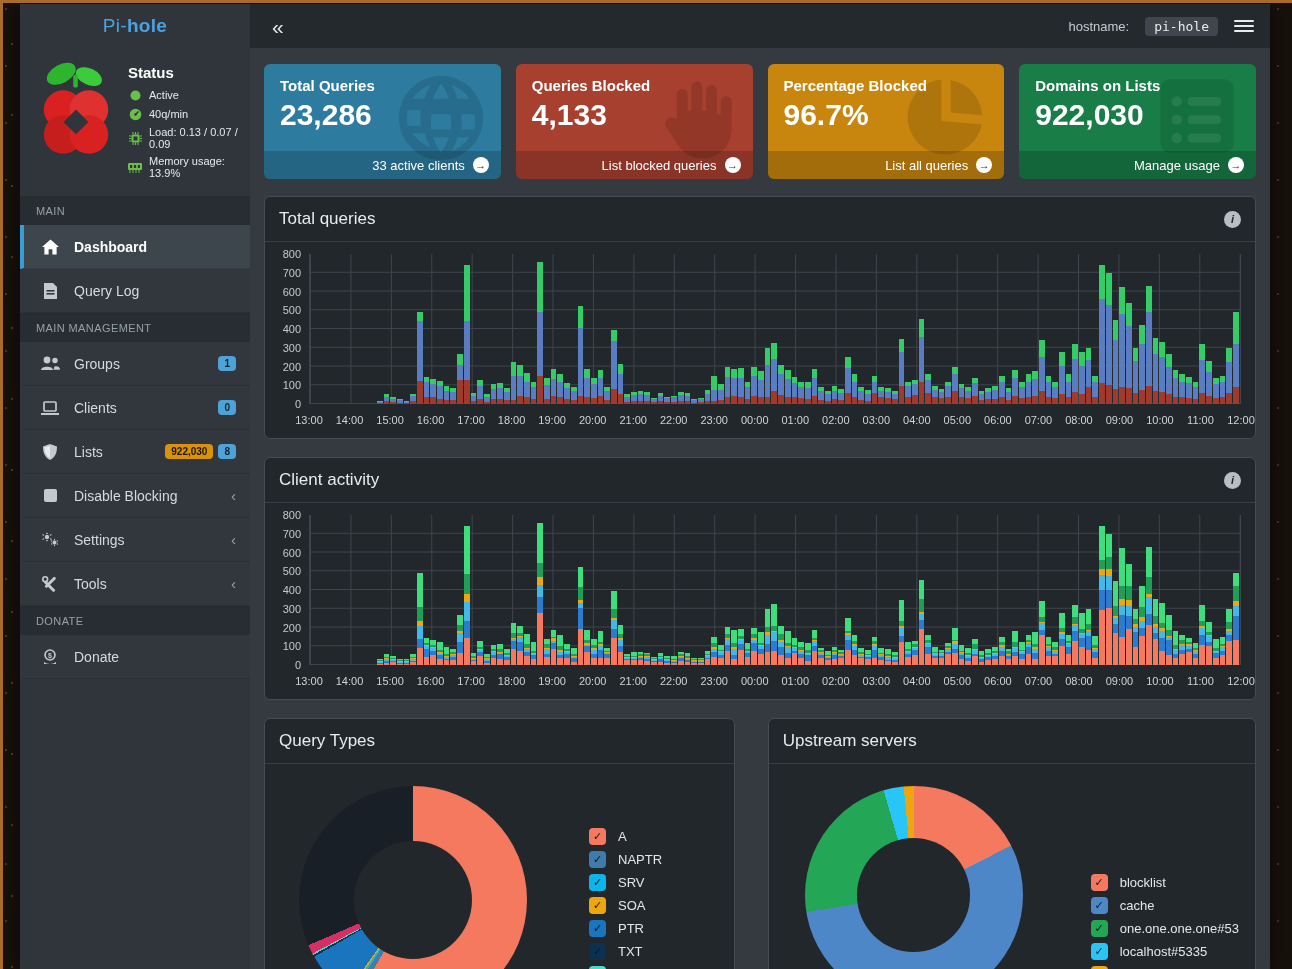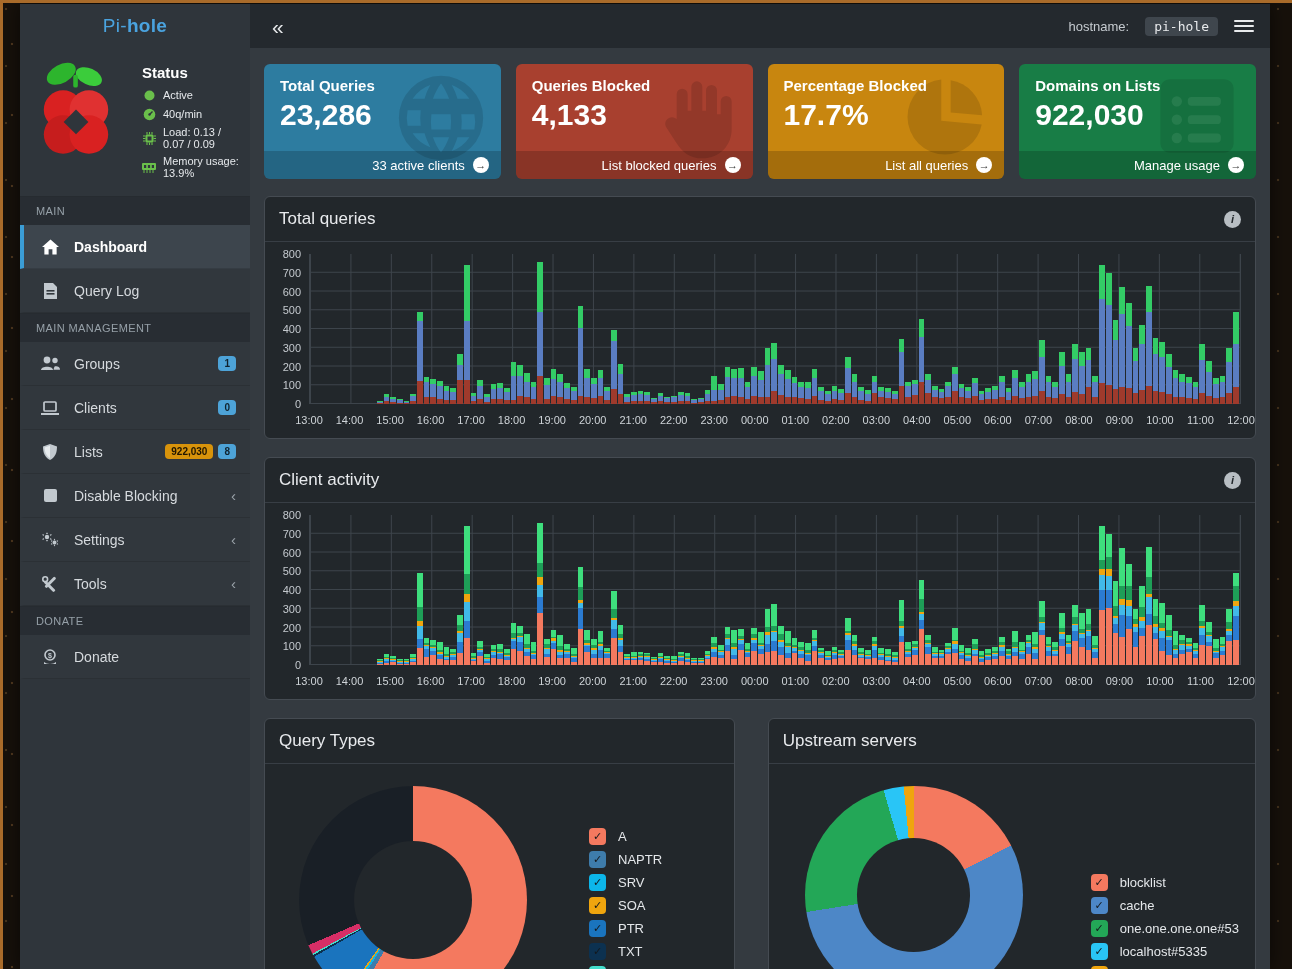--- a/index.html
+++ b/index.html
@@ -20,21 +20,21 @@
   .app { position:absolute; left:17px; top:1px; width:1250px; bottom:0;
          display:flex; background:#343a40; box-shadow:0 0 18px rgba(0,0,0,.6); }
 
   
   .sidebar { width:230px; background:#2f353b; flex:none; display:flex; flex-direction:column; }
   .brand { height:44px; display:flex; align-items:center; justify-content:center;
            font-size:19px; color:#4aa3df; letter-spacing:.3px; flex:none; }
   .brand b { font-weight:700; }
   .status-box { display:flex; padding:10px 8px 12px 10px; flex:none; }
   .rasp { width:92px; height:96px; flex:none; }
-  .status-info { margin-left:20px; padding-top:6px; }
+  .status-info { margin-left:6px; padding-top:6px; }
   .status-title { color:#fff; font-size:15px; font-weight:700; margin-bottom:7px; }
   .status-row { display:flex; align-items:center; margin-bottom:5px; color:#e6e9ec; font-size:11px; }
   .status-row .sic { width:14px; height:14px; margin-right:7px; flex:none; display:flex; align-items:center; justify-content:center; }
   .menu { flex:1; overflow:hidden; }
   .menu-section { background:#282d33; padding:8px 16px; color:#96a0a8; font-size:11px;
                   letter-spacing:.4px; border-top:1px solid #262b30; }
   .menu-item { display:flex; align-items:center; height:44px; padding:0 14px 0 16px;
                background:#31373d; color:#d6dade; font-size:14px; cursor:pointer;
                border-left:4px solid transparent; border-bottom:1px solid rgba(0,0,0,.12); }
   .menu-item .mi-icon { width:20px; margin-right:14px; display:flex; justify-content:center; color:#c2c9cf; flex:none; }
@@ -327,21 +327,21 @@
             <div class="card-icon"><svg width="88" height="92" viewBox="0 0 24 24" fill="rgba(0,0,0,0.28)">
                 <path d="M7 11V5.5a1.5 1.5 0 0 1 3 0V10h1V3.5a1.5 1.5 0 0 1 3 0V10h1V4.5a1.5 1.5 0 0 1 3 0V11h1V7.5a1.5 1.5 0 0 1 3 0V15c0 4.4-3.1 8-8 8-3.5 0-5.3-1.5-7.2-4.4l-2.6-4c-.6-.9-.3-2 .6-2.5.8-.5 1.8-.3 2.4.5L7 14z"></path>
               </svg></div>
             <div class="card-footer">
               <span>List blocked queries</span>
               <span class="arrow-circle">→</span>
             </div>
           </div>
           <div class="card" style="background: rgb(200, 134, 15);">
             <div class="card-title">Percentage Blocked</div>
-            <div class="card-value">17.7%</div>
+            <div class="card-value">96.7%</div>
             <div class="card-icon"><svg width="90" height="90" viewBox="0 0 24 24" fill="rgba(0,0,0,0.28)">
                 <path d="M11 2 A10 10 0 0 0 2 12 A10 10 0 0 0 12 22 A10 10 0 0 0 21.8 14 L11 13 Z"></path>
                 <path d="M13.5 2.2 A10 10 0 0 1 21.9 11.5 L13.5 10.8 Z"></path>
               </svg></div>
             <div class="card-footer">
               <span>List all queries</span>
               <span class="arrow-circle">→</span>
             </div>
           </div>
           <div class="card" style="background: rgb(24, 125, 70);">

